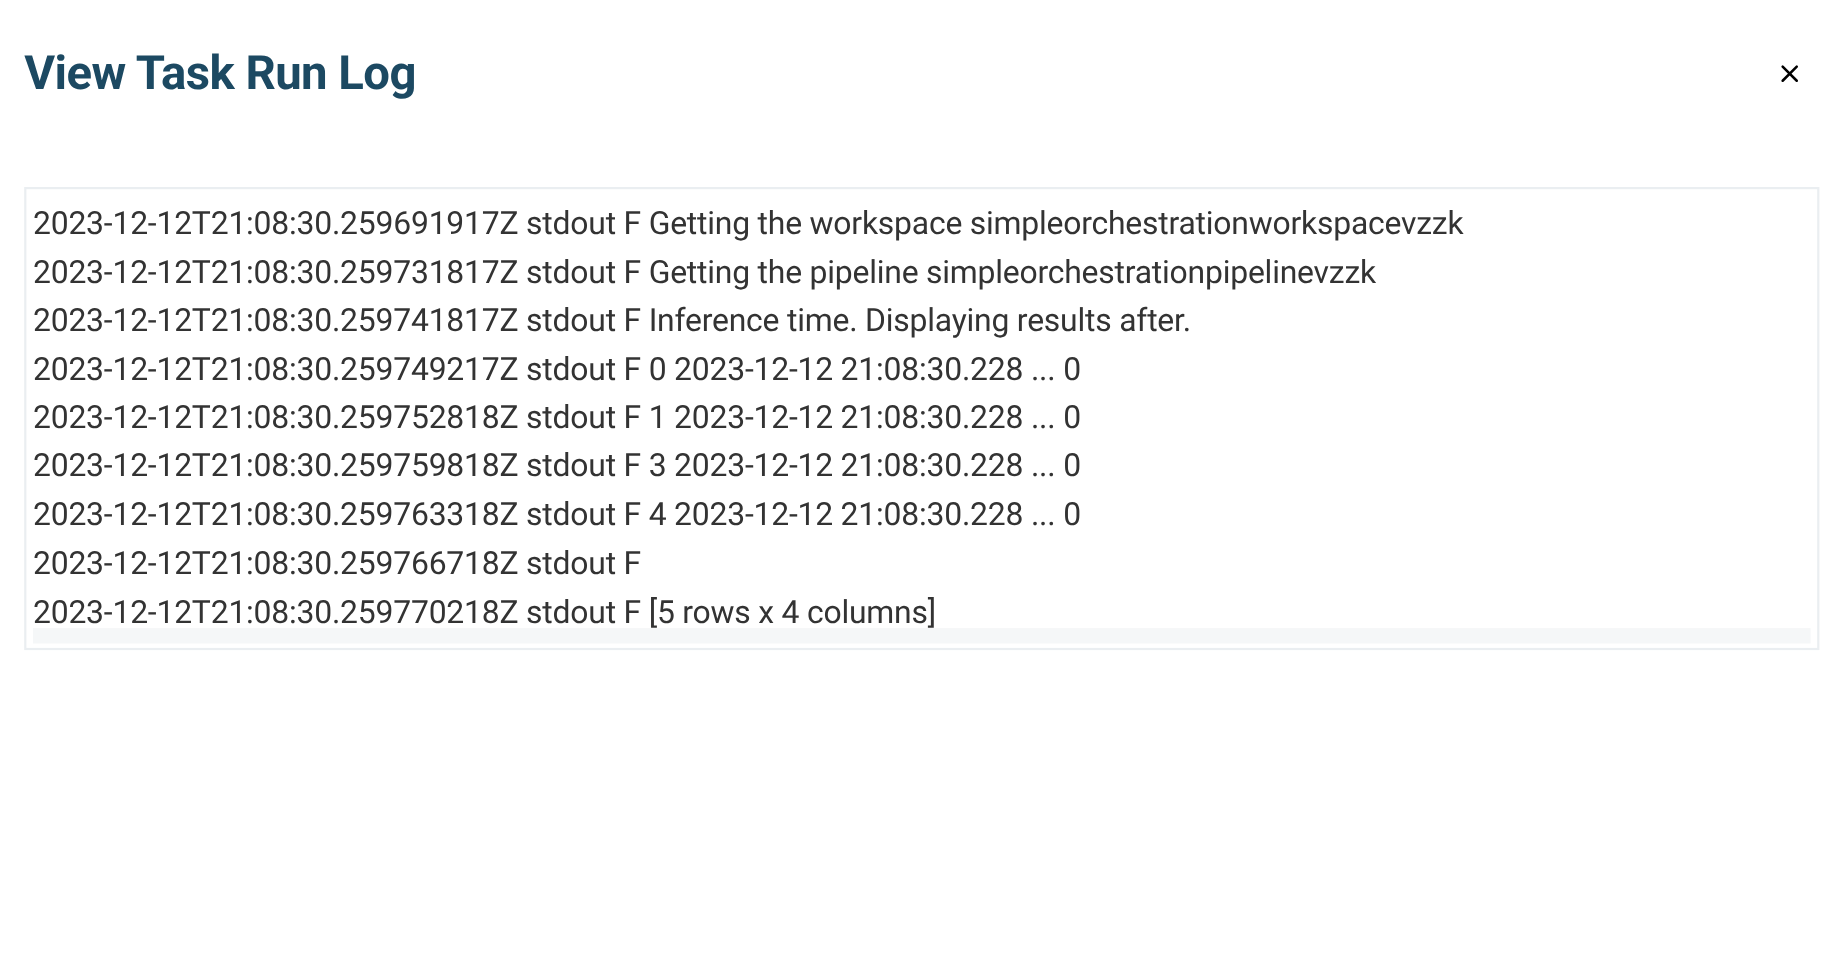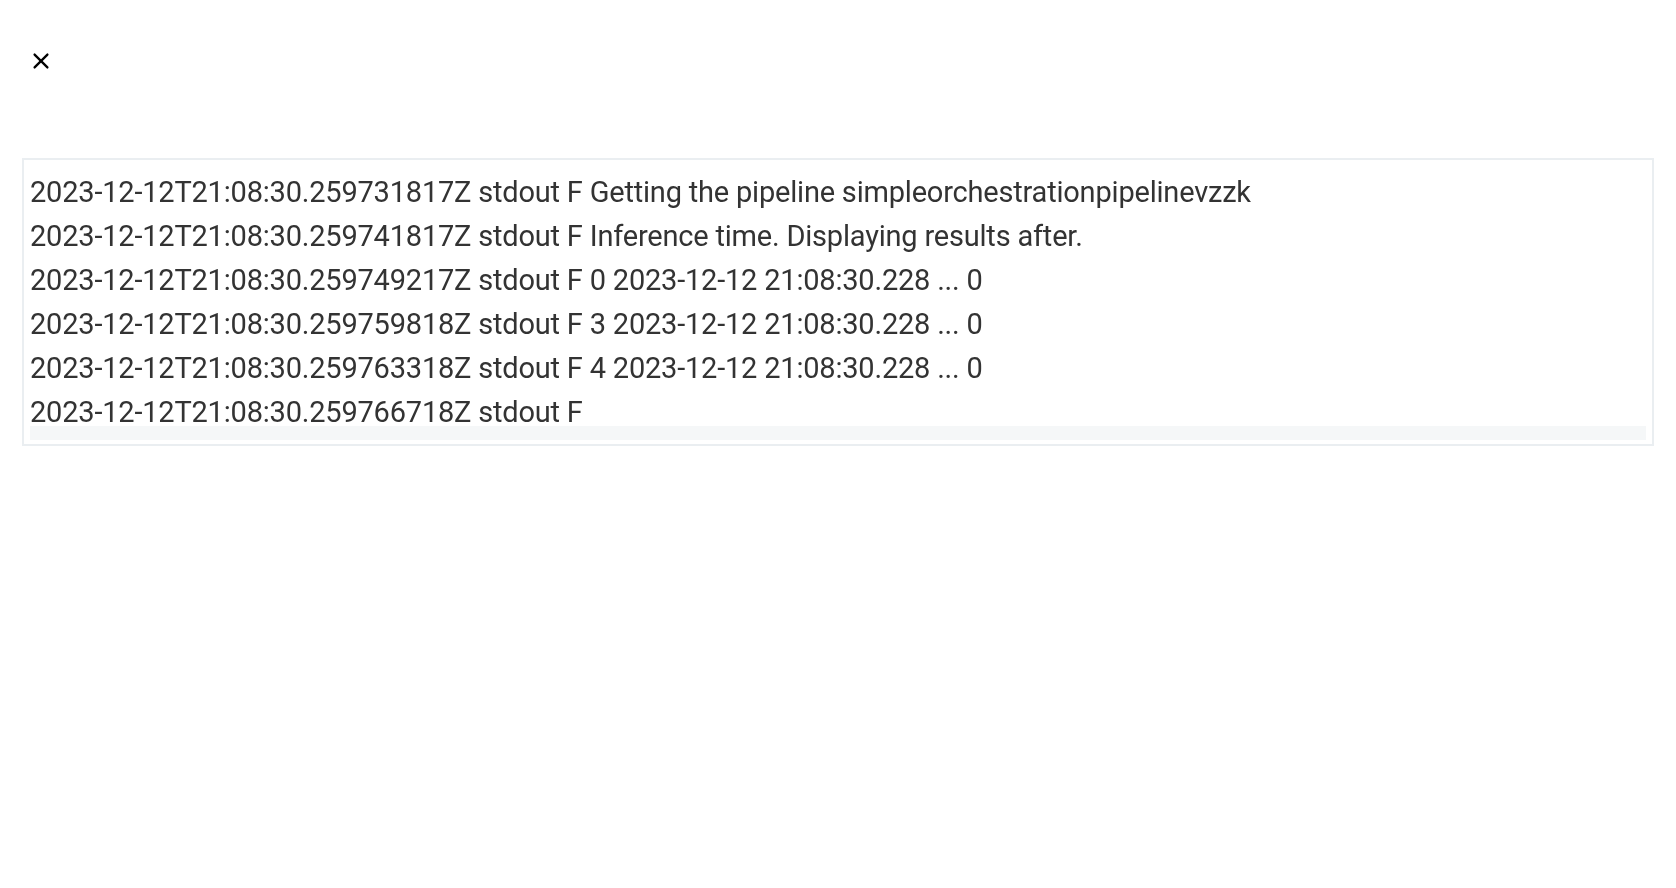--- a/index.html
+++ b/index.html
@@ -60,31 +60,35 @@
       color: #333333;
       white-space: nowrap;
       font-family: -apple-system, BlinkMacSystemFont, "Segoe UI", Roboto, "Helvetica Neue", Arial, sans-serif;
       letter-spacing: -0.2px;
     }
   </style>
 </head>
 <body>
 
 <div class="header">
+  <h1 class="title">View Task Run Log</h1>
   <button class="close-btn">
     <svg viewBox="0 0 24 24" fill="none" stroke="#000000" stroke-width="2.5" stroke-linecap="round">
       <line x1="5" y1="5" x2="19" y2="19"></line>
       <line x1="19" y1="5" x2="5" y2="19"></line>
     </svg>
   </button>
 </div>
 
 <div class="log-container">
   <div id="log-lines">
+      <div class="log-line">2023-12-12T21:08:30.259691917Z stdout F Getting the workspace simpleorchestrationworkspacevzzk</div>
       <div class="log-line">2023-12-12T21:08:30.259731817Z stdout F Getting the pipeline simpleorchestrationpipelinevzzk</div>
       <div class="log-line">2023-12-12T21:08:30.259741817Z stdout F Inference time. Displaying results after.</div>
       <div class="log-line">2023-12-12T21:08:30.259749217Z stdout F 0 2023-12-12 21:08:30.228 ... 0</div>
+      <div class="log-line">2023-12-12T21:08:30.259752818Z stdout F 1 2023-12-12 21:08:30.228 ... 0</div>
       <div class="log-line">2023-12-12T21:08:30.259759818Z stdout F 3 2023-12-12 21:08:30.228 ... 0</div>
       <div class="log-line">2023-12-12T21:08:30.259763318Z stdout F 4 2023-12-12 21:08:30.228 ... 0</div>
       <div class="log-line">2023-12-12T21:08:30.259766718Z stdout F</div>
+      <div class="log-line">2023-12-12T21:08:30.259770218Z stdout F [5 rows x 4 columns]</div>
     </div>
   <div class="log-scroll-indicator"></div>
 </div>
 
 </body></html>

